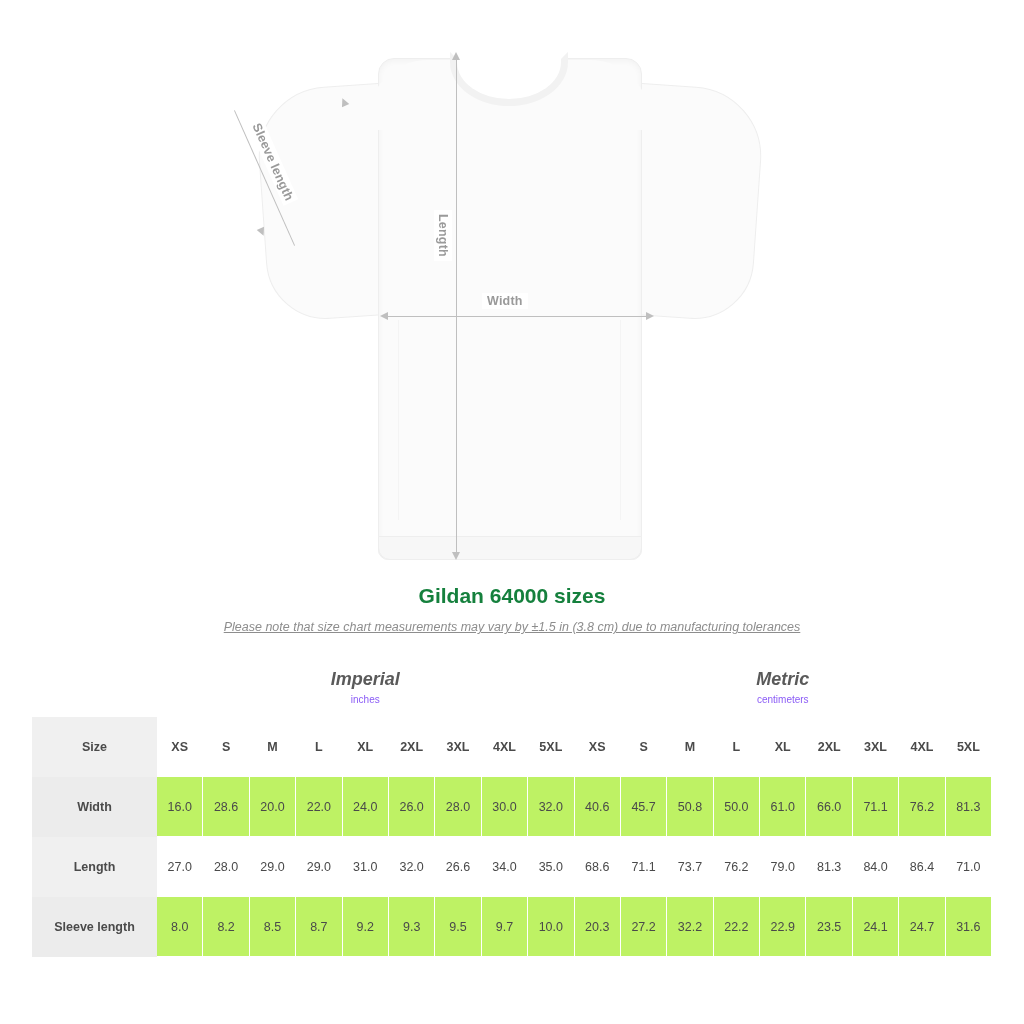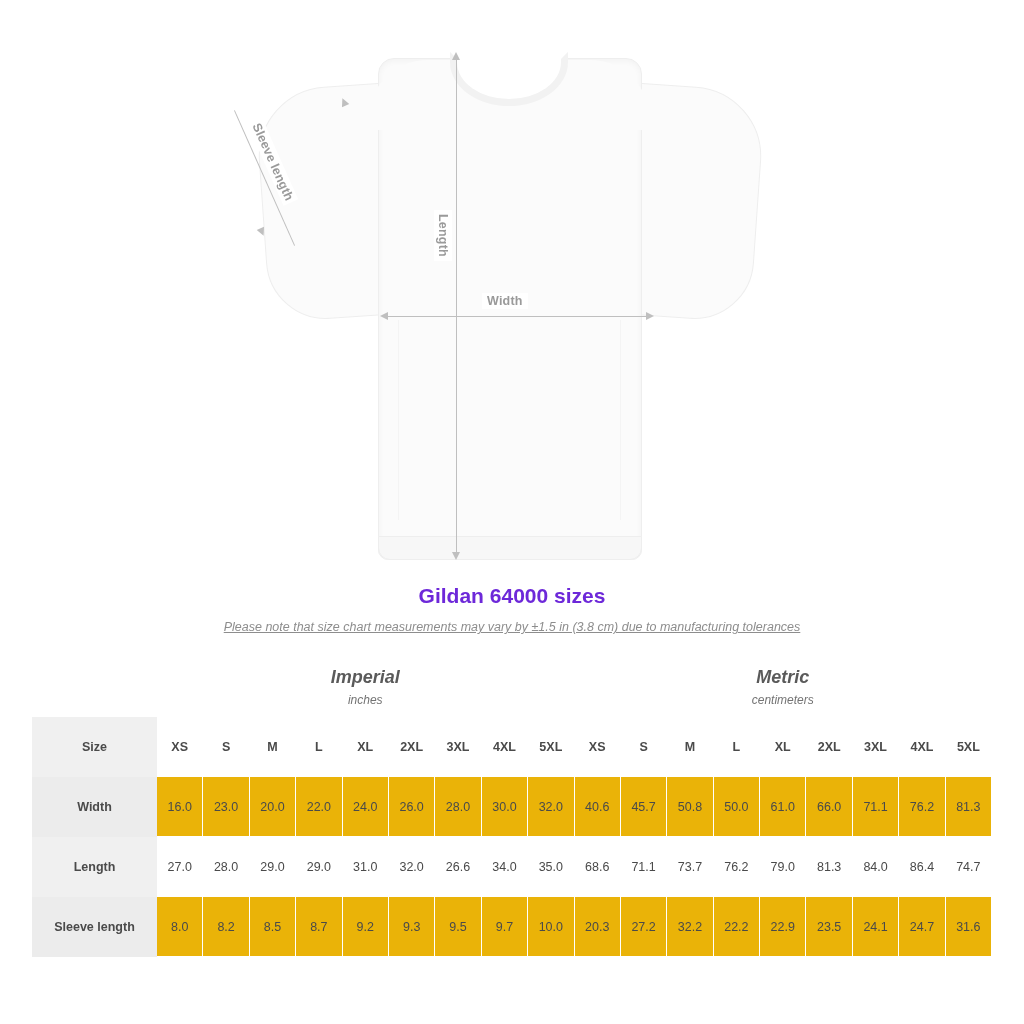--- a/index.html
+++ b/index.html
@@ -194,21 +194,21 @@
   }
 
   
   .title-block {
     text-align: center;
     margin-top: 4px;
   }
   .chart-title {
     font-size: 21px;
     font-weight: bold;
-    color: #6d28d9;
+    color: #15803d;
     margin: 0;
   }
   .chart-note {
     font-size: 12.5px;
     font-style: italic;
     color: #8d8d8d;
     margin: 12px 0 0 0;
     text-decoration: underline;
   }
 
@@ -238,43 +238,42 @@
     border: 1px solid #e9e9e9;
   }
   .unit-title {
     font-size: 18px;
     font-style: italic;
     font-weight: bold;
     color: #5a5a5a;
     line-height: 1.3;
   }
   .unit-sub {
-    font-size: 12px;
-    font-style: italic;
-    color: #737373;
+    font-size: 10px;
+    color: #8b5cf6;
     margin-top: 3px;
   }
   .head-row td {
     background: #ffffff;
     font-weight: bold;
     color: #3c3c3c;
     height: 52px;
   }
   .head-row td.rowhead {
     font-weight: bold;
     margin-left: 9px;
   }
   .rowhead {
     background: #f0f0f0 !important;
     font-weight: bold;
     color: #3c3c3c;
     border: 1px solid #f0f0f0 !important;
   }
   tr.shade td {
-    background: #eab308;
+    background: #bef264;
   }
   tr.shade td.rowhead {
     background: #ececec !important;
     border: 1px solid #ececec !important;
   }
   .col-label { width: 124px; }
   .col-val { width: 46.4px; }
 </style>
 </head>
 <body>
@@ -369,21 +368,21 @@
             <td>L</td>
             <td>XL</td>
             <td>2XL</td>
             <td>3XL</td>
             <td>4XL</td>
             <td>5XL</td>
           </tr>
           <tr class="shade">
             <td class="rowhead">Width</td>
             <td>16.0</td>
-            <td>23.0</td>
+            <td>28.6</td>
             <td>20.0</td>
             <td>22.0</td>
             <td>24.0</td>
             <td>26.0</td>
             <td>28.0</td>
             <td>30.0</td>
             <td>32.0</td>
             <td>40.6</td>
             <td>45.7</td>
             <td>50.8</td>
@@ -406,21 +405,21 @@
             <td>34.0</td>
             <td>35.0</td>
             <td>68.6</td>
             <td>71.1</td>
             <td>73.7</td>
             <td>76.2</td>
             <td>79.0</td>
             <td>81.3</td>
             <td>84.0</td>
             <td>86.4</td>
-            <td>74.7</td>
+            <td>71.0</td>
           </tr>
           <tr class="shade">
             <td class="rowhead">Sleeve length</td>
             <td>8.0</td>
             <td>8.2</td>
             <td>8.5</td>
             <td>8.7</td>
             <td>9.2</td>
             <td>9.3</td>
             <td>9.5</td>

